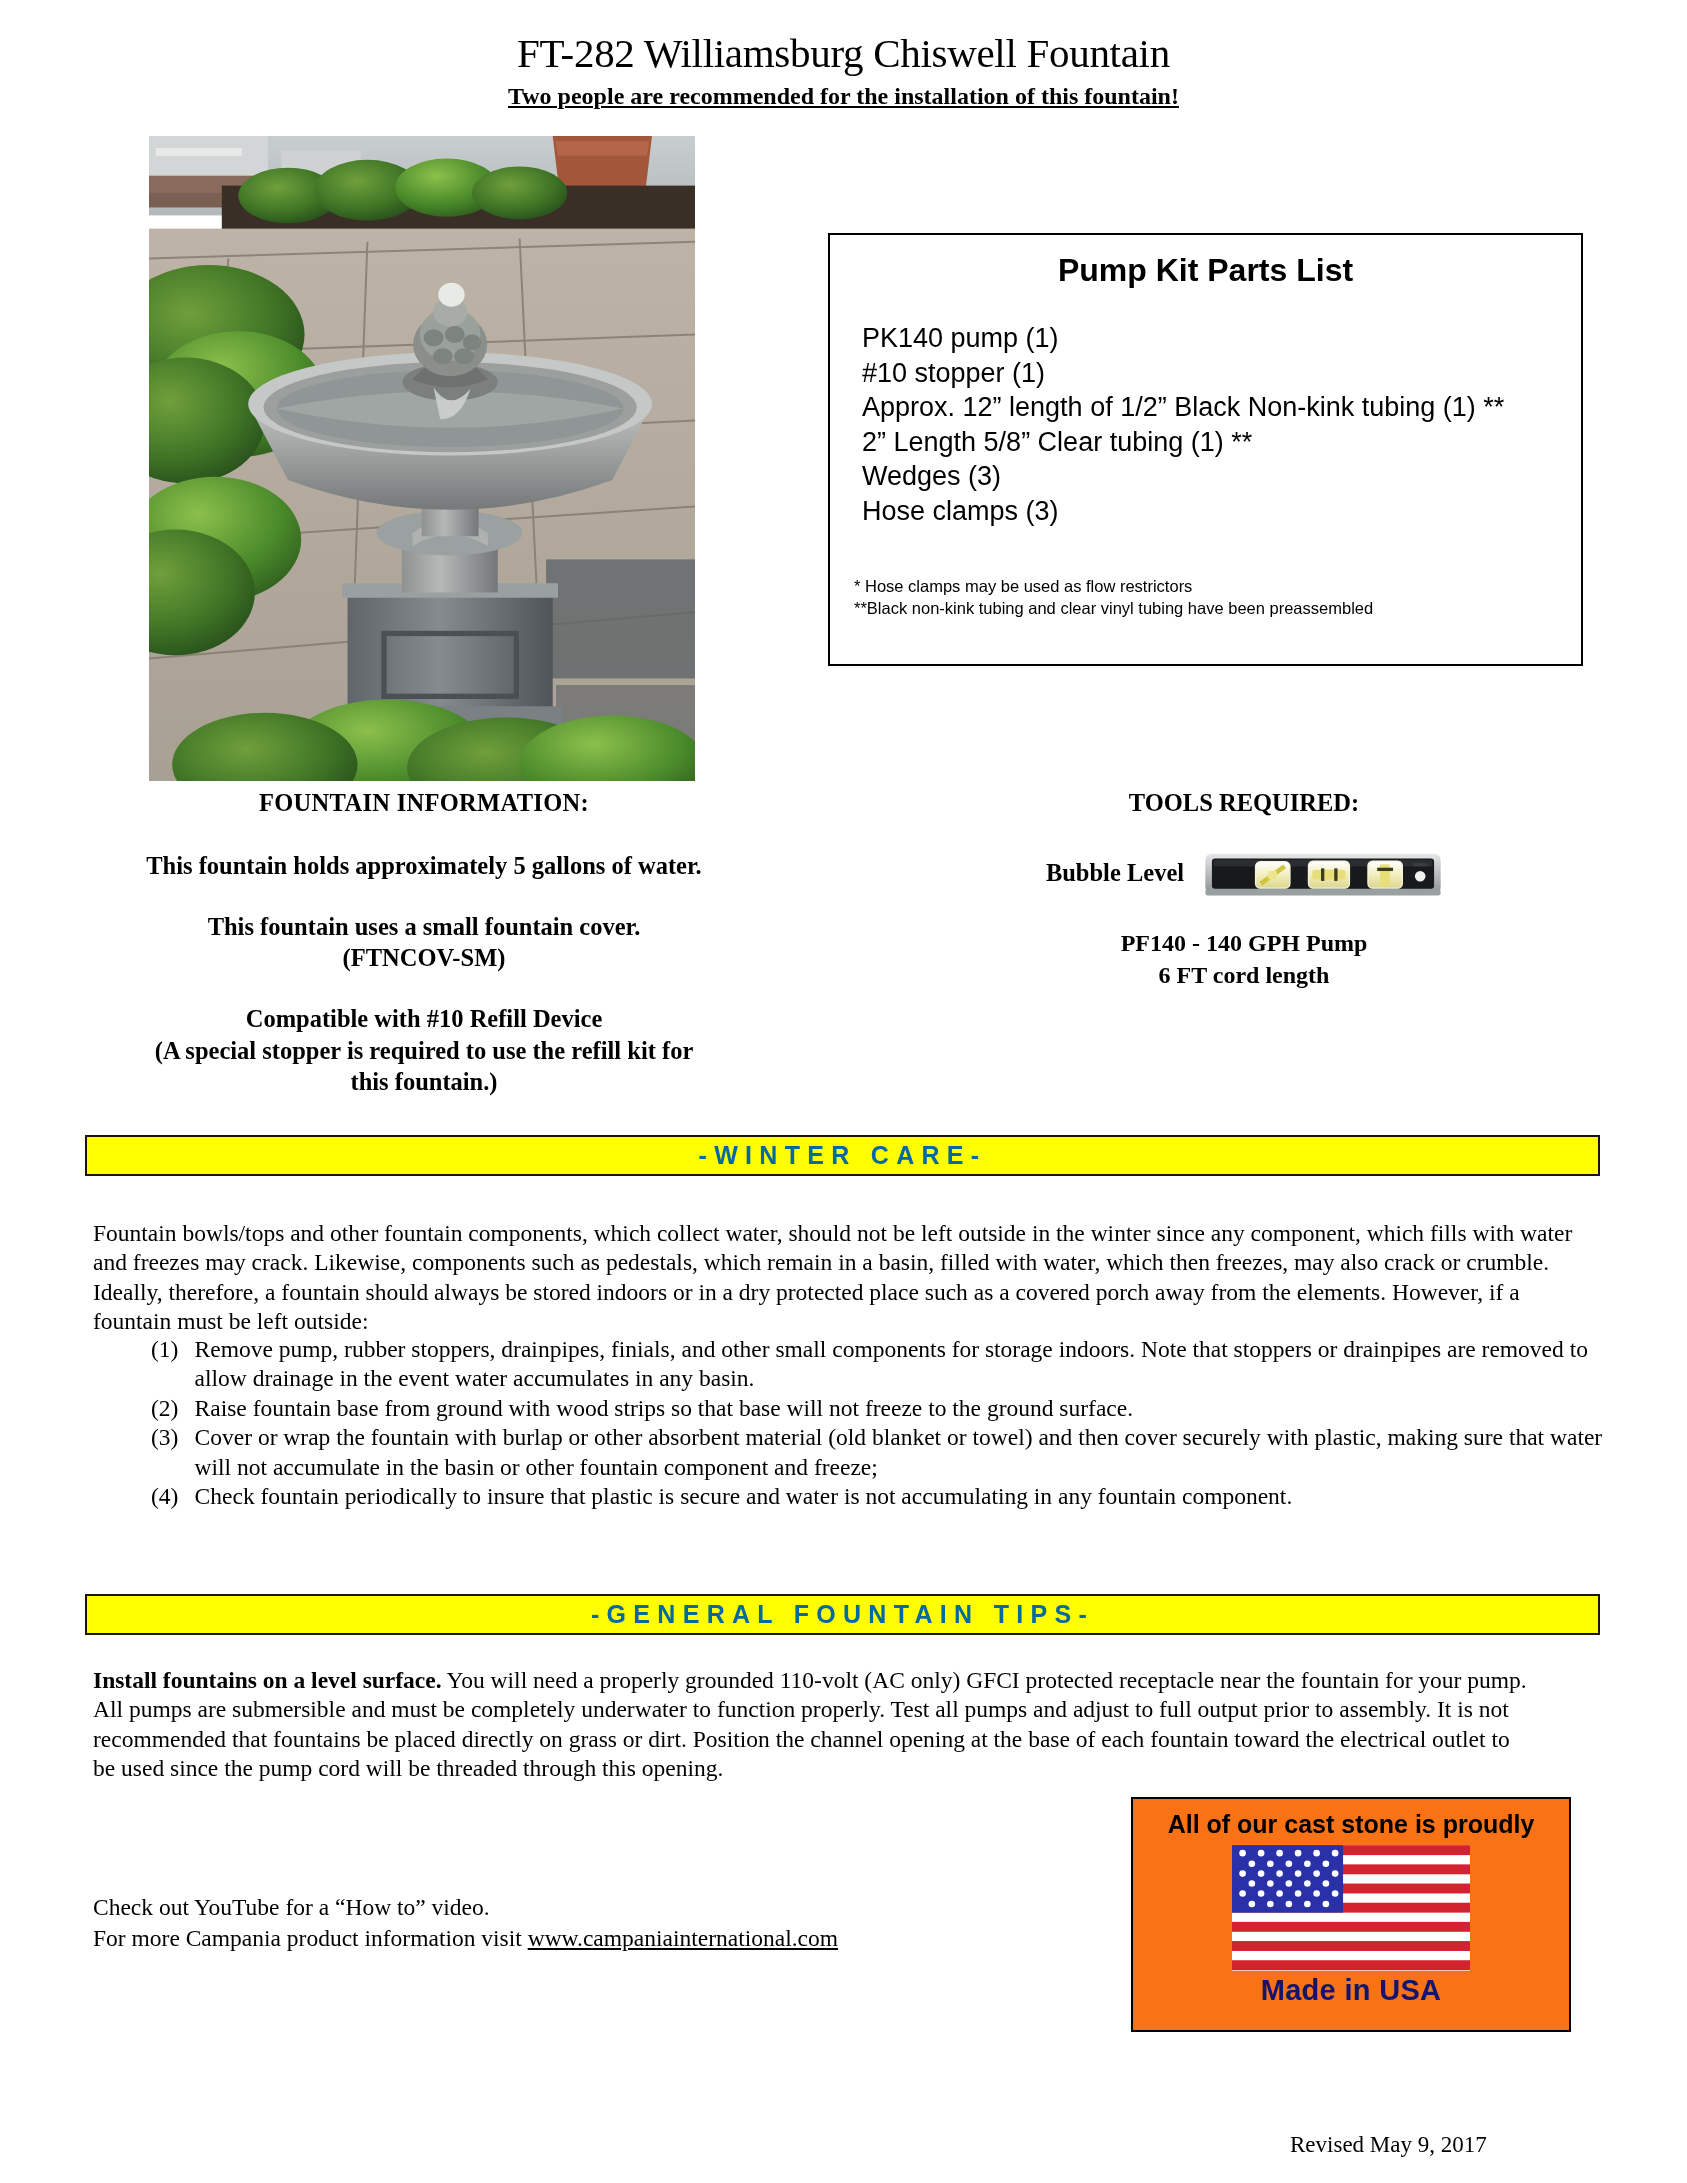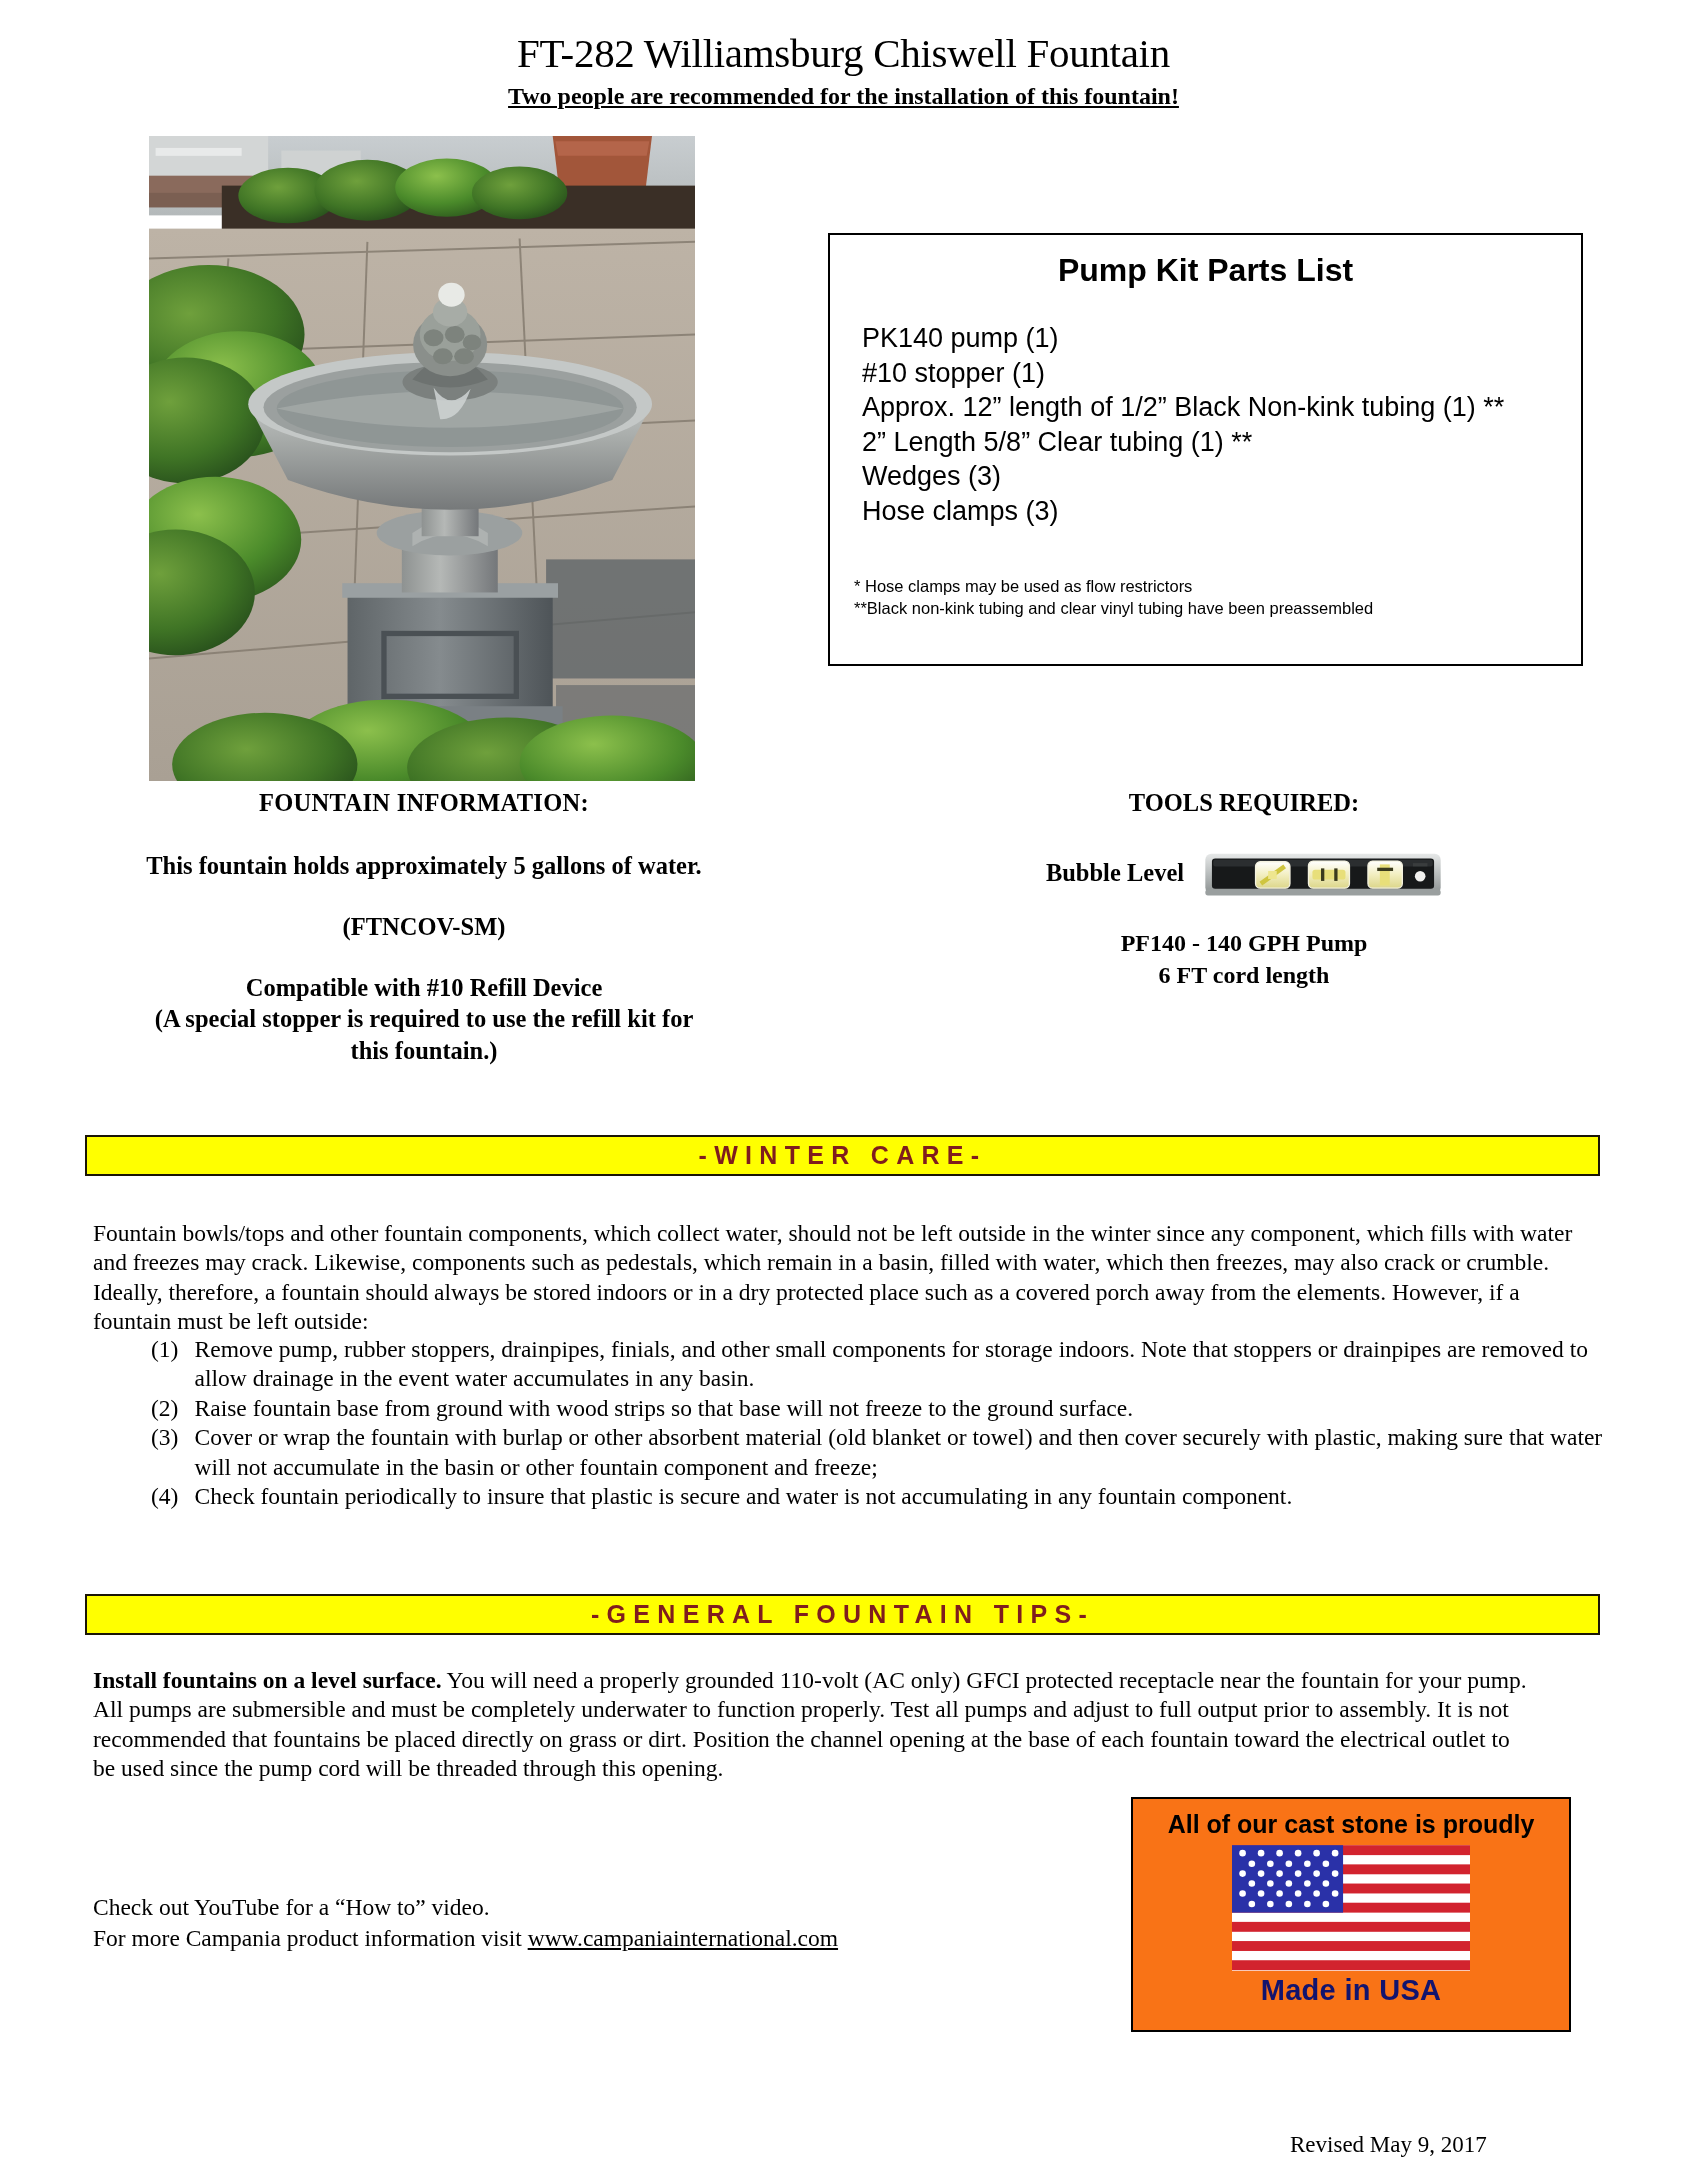--- a/index.html
+++ b/index.html
@@ -129,21 +129,21 @@
     height: 41px;
     background: #FFFF00;
     border: 2px solid #1a1505;
     box-sizing: border-box;
     text-align: center;
     font-family: "Liberation Sans", sans-serif;
     font-weight: bold;
     font-size: 25px;
     letter-spacing: 7.3px;
     line-height: 37px;
-    color: #7f1d1d;
+    color: #0369a1;
   }
   #banner-winter { top: 1135px; }
   #banner-tips   { top: 1594px; }
 
   
   .body-text {
     position: absolute;
     font-family: "Liberation Serif", serif;
     font-size: 23.5px;
     line-height: 1.255;
@@ -368,20 +368,21 @@
     <div>* Hose clamps may be used as flow restrictors</div>
     <div>**Black non-kink tubing and clear vinyl tubing have been preassembled</div>
   </div>
 </div>
 
 <div class="info-left">
   <div class="hdr">FOUNTAIN INFORMATION:</div>
   <div class="gap-a"></div>
   <div>This fountain holds approximately 5 gallons of water.</div>
   <div class="gap-b"></div>
+  <div>This fountain uses a small fountain cover.</div>
   <div>(FTNCOV-SM)</div>
   <div class="gap-c"></div>
   <div>Compatible with #10 Refill Device</div>
   <div>(A special stopper is required to use the refill kit for</div>
   <div>this fountain.)</div>
 </div>
 
 <div class="info-right">
   <div>TOOLS REQUIRED:</div>
   <div class="tools-row">

